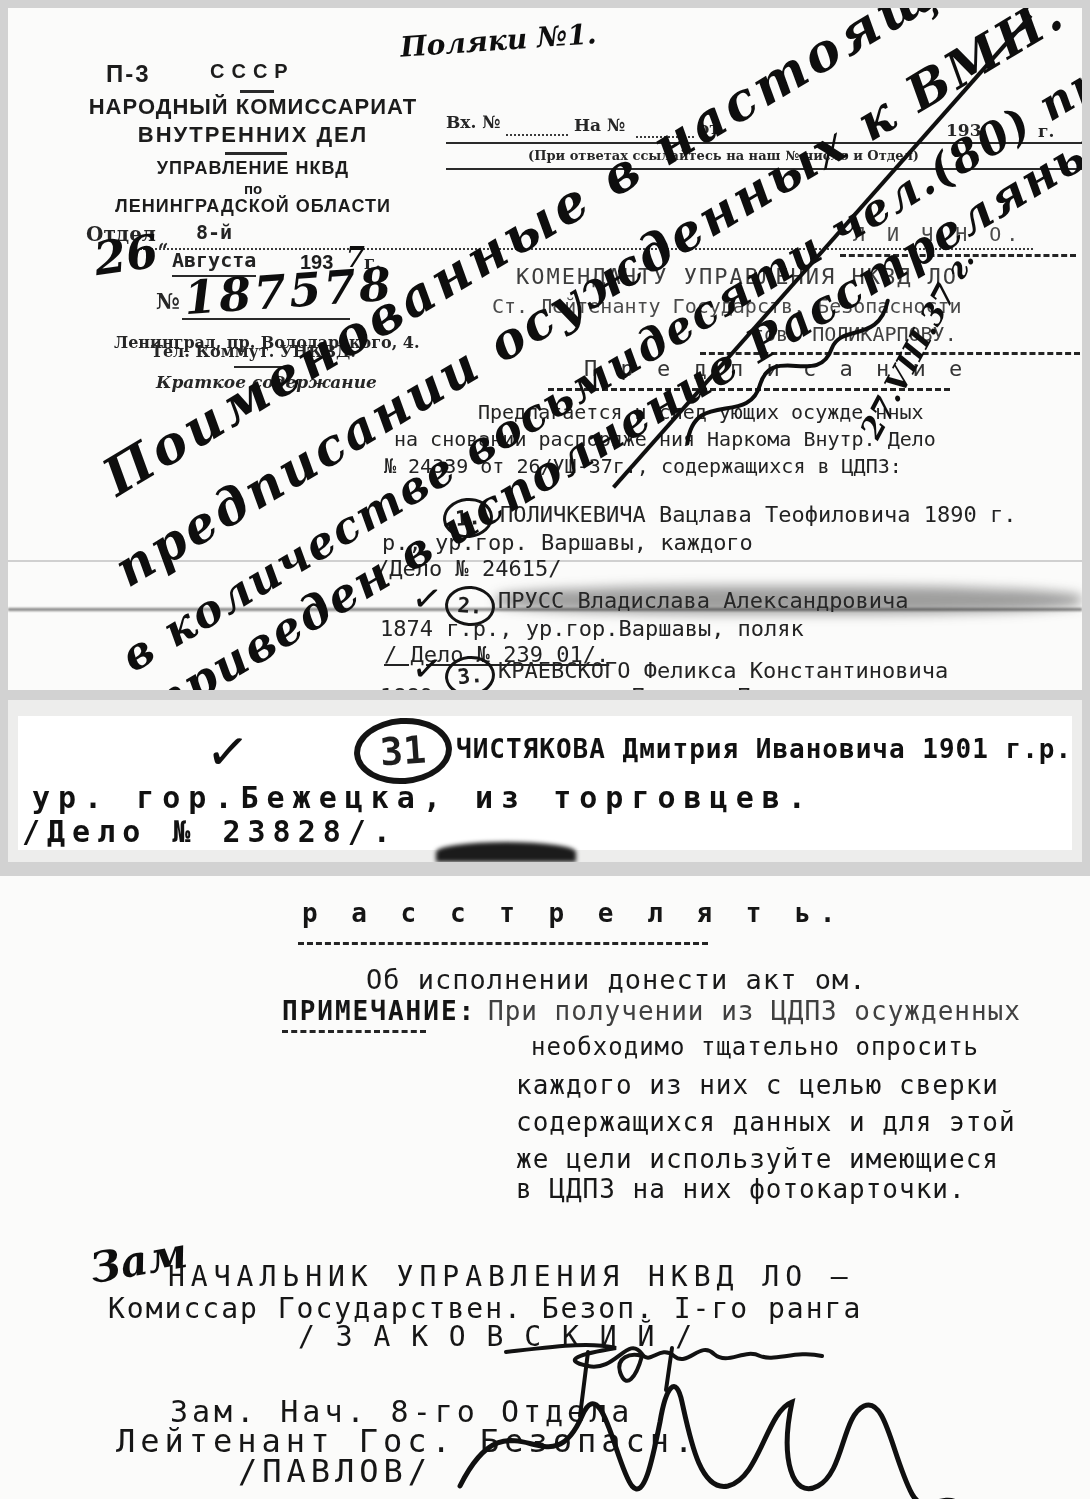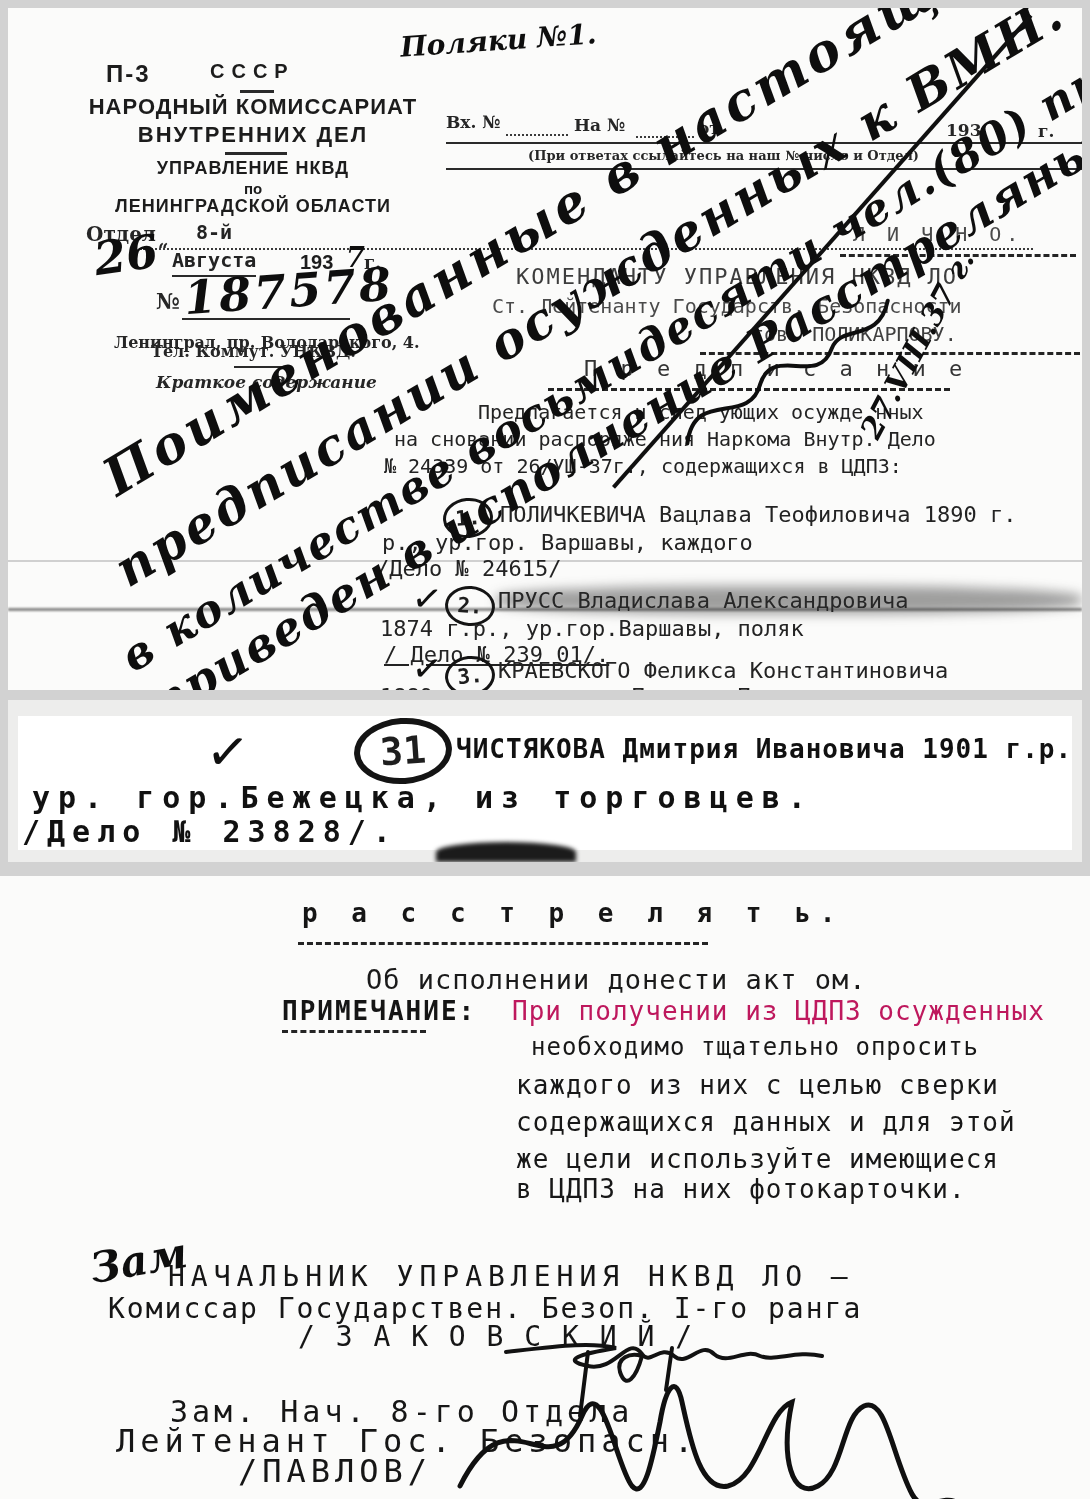--- a/index.html
+++ b/index.html
@@ -142,21 +142,21 @@
   <div class="paper" style="left:0;top:876px;width:1090px;height:623px;">
 
     <div class="abs typed" style="left:302px;top:22px;font-size:26px;font-weight:bold;letter-spacing:9px;color:#151515;text-align:right;">р а с с т р е л я т ь.</div>
     <div class="dashedline" style="left:298px;top:66px;width:410px;"></div>
 
     <div class="abs typed" style="left:366px;top:88px;font-size:27px;letter-spacing:1px;color:#1a1a1a;">Об исполнении донести  акт ом.</div>
 
     <div class="abs typed" style="left:282px;top:120px;font-size:26px;font-weight:bold;letter-spacing:2px;color:#151515;">ПРИМЕЧАНИЕ:</div>
     <div class="dashedline" style="left:282px;top:154px;width:144px;"></div>
 
-    <div class="abs typed" style="left:512px;top:120px;font-size:26px;letter-spacing:1px;color:#be185d;">При получении из ЦДПЗ осужденных</div>
+    <div class="abs typed" style="left:488px;top:120px;font-size:26px;letter-spacing:1px;color:#404040;">При получении из ЦДПЗ осужденных</div>
     <div class="abs typed" style="left:516px;top:157px;font-size:24px;letter-spacing:1px;color:#181818;margin-left:15px;">необходимо тщательно опросить</div>
     <div class="abs typed" style="left:516px;top:194px;font-size:26px;letter-spacing:1px;color:#181818;">каждого из них с целью сверки</div>
     <div class="abs typed" style="left:516px;top:231px;font-size:26px;letter-spacing:1px;color:#181818;">содержащихся данных и для этой</div>
     <div class="abs typed" style="left:516px;top:268px;font-size:26px;letter-spacing:1px;color:#181818;">же цели используйте имеющиеся</div>
     <div class="abs typed" style="left:516px;top:298px;font-size:26px;letter-spacing:1px;color:#181818;">в ЦДПЗ на них фотокарточки.</div>
 
     <div class="abs hand" style="left:90px;top:360px;font-size:42px;transform:rotate(-10deg);">Зам</div>
     <div class="abs typed" style="left:168px;top:384px;font-size:28px;letter-spacing:6px;color:#161616;">НАЧАЛЬНИК УПРАВЛЕНИЯ НКВД ЛО –</div>
     <div class="abs typed" style="left:108px;top:416px;font-size:28px;letter-spacing:2px;color:#161616;">Комиссар Государствен. Безоп. I-го ранга</div>
     <div class="abs typed" style="left:298px;top:444px;font-size:28px;letter-spacing:2px;color:#161616;">/ З А К О В С К И Й /</div>

